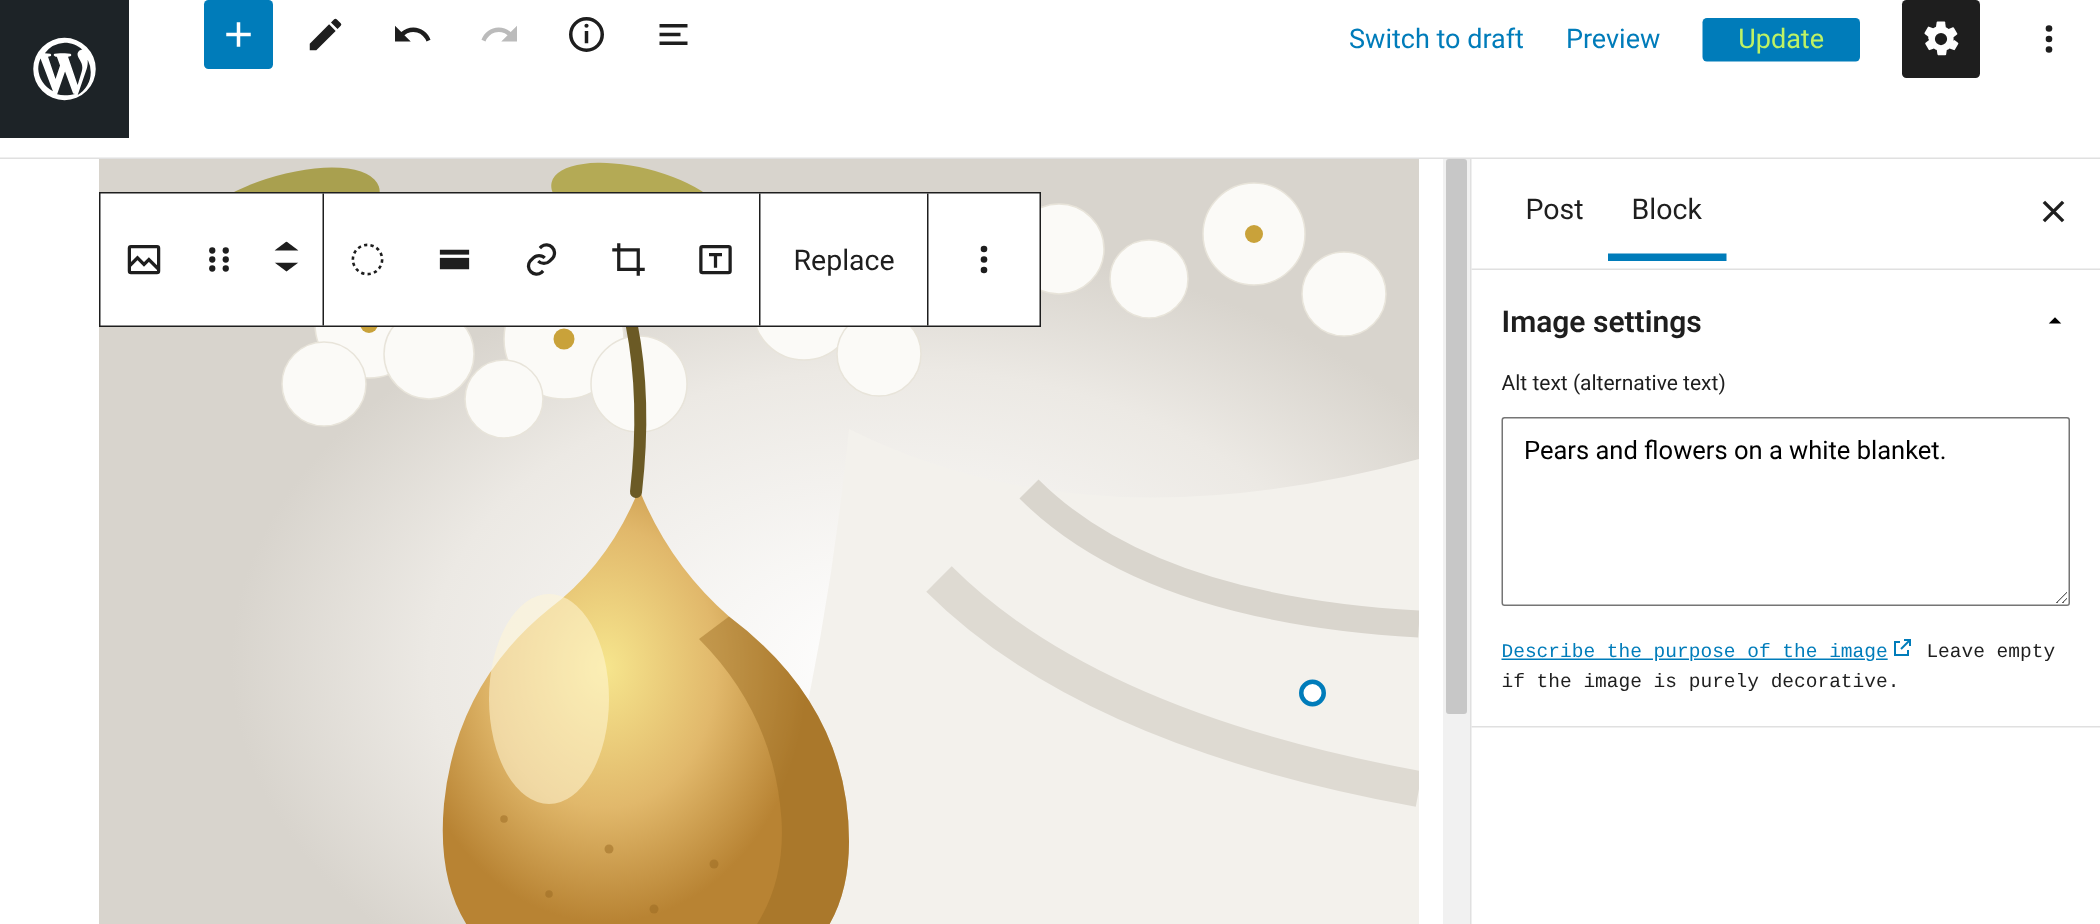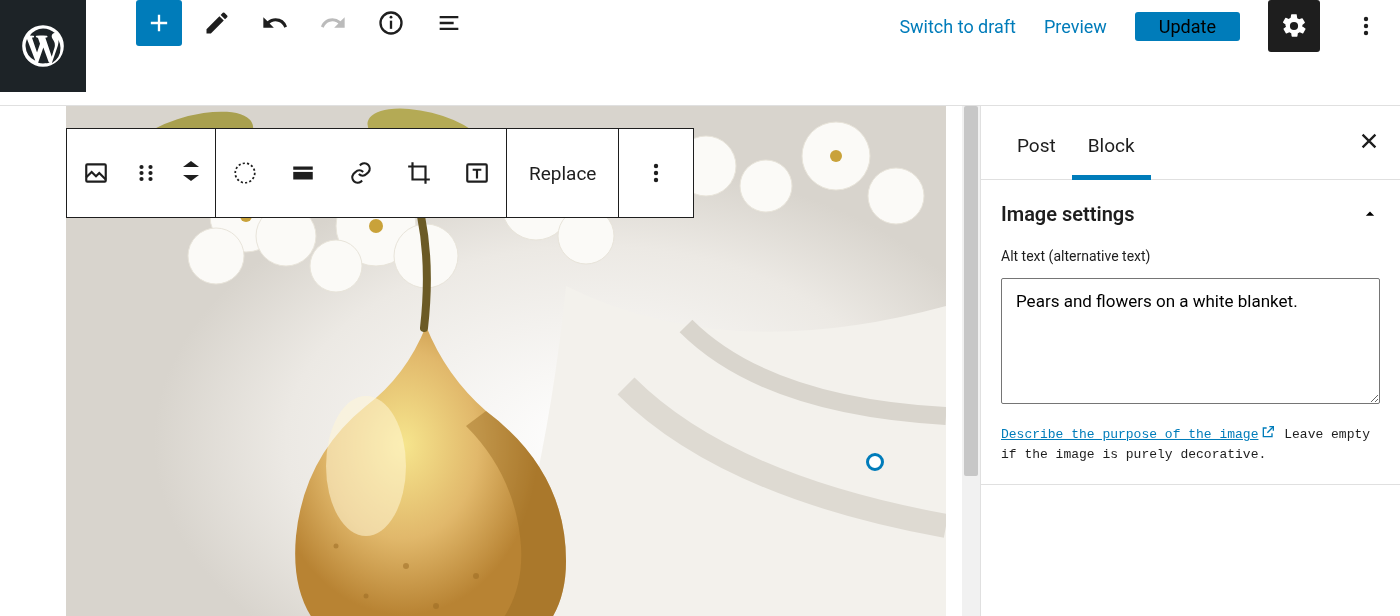--- a/index.html
+++ b/index.html
@@ -9,21 +9,21 @@
   .topbar { height: 106px; display: flex; align-items: flex-start; border-bottom: 1px solid #e0e0e0; gap: 14px; }
   .wp-logo { width: 86px; height: 92px; background: #1d2327; display: flex; align-items: center; justify-content: center; }
   .wp-logo svg { width: 50px; height: 50px; fill: #fff; }
   .left-tools { display: flex; align-items: center; gap: 12px; padding-left: 36px; }
   .add-block { width: 46px; height: 46px; background: #007cba; color: #fff; display: flex; align-items: center; justify-content: center; border-radius: 3px; cursor: pointer; }
   .tool-btn { width: 46px; height: 46px; display: flex; align-items: center; justify-content: center; cursor: pointer; color: #1e1e1e; }
   .tool-btn.disabled { color: #bbb; cursor: default; }
   .topbar-spacer { flex: 1; }
   .right-tools { display: flex; align-items: center; gap: 28px; padding-right: 16px; }
   .link-btn { color: #007cba; font-size: 18px; cursor: pointer; }
-  .update-btn { background: #007cba; color: #000000; padding: 4px 24px; font-size: 18px; border-radius: 3px; cursor: pointer; }
+  .update-btn { background: #007cba; color: #bef264; padding: 4px 24px; font-size: 18px; border-radius: 3px; cursor: pointer; }
   .settings-btn { width: 52px; height: 52px; background: #1e1e1e; color: #fff; display: flex; align-items: center; justify-content: center; border-radius: 3px; cursor: pointer; }
   .kebab-btn { width: 36px; height: 46px; display: flex; align-items: center; justify-content: center; cursor: pointer; color: #1e1e1e; }
 
   
   .main { display: flex; height: calc(616px - 92px); }
   .canvas-outer { flex: 1; position: relative; background: #fff; }
   .canvas { position: absolute; left: 66px; top: 0; width: 880px; height: 100%; overflow: hidden; }
   .canvas-img { width: 100%; height: 560px; display: block; }
   .scroll-track { position: absolute; right: 0; top: 0; width: 18px; height: 100%; background: #f1f1f1; }
   .scroll-thumb { position: absolute; right: 2px; top: 0; width: 14px; height: 370px; background: #c7c7c7; border-radius: 2px; }
@@ -35,21 +35,21 @@
   .bt-btn { width: 58px; height: 100%; display: flex; align-items: center; justify-content: center; cursor: pointer; color: #1e1e1e; }
   .bt-btn.move { width: 48px; flex-direction: column; gap: 4px; }
   .bt-btn.wide { width: auto; padding: 0 22px; font-size: 19px; }
   .bt-btn.narrow { width: 74px; }
 
   
   .sel-handle { position: absolute; left: 866px; top: 347px; width: 18px; height: 18px; border: 3px solid #007cba; border-radius: 50%; background: #fff; z-index: 4; }
 
   
   .sidebar { width: 420px; border-left: 1px solid #e0e0e0; background: #fff; display: flex; flex-direction: column; }
-  .sb-tabs { height: 74px; display: flex; align-items: flex-end; padding: 0 20px; border-bottom: 1px solid #e0e0e0; position: relative; }
+  .sb-tabs { height: 74px; display: flex; align-items: flex-start; padding: 0 20px; border-bottom: 1px solid #e0e0e0; position: relative; }
   .sb-tab { font-size: 19px; padding: 22px 16px; cursor: pointer; color: #1e1e1e; }
   .sb-tab.active { position: relative; }
   .sb-tab.active::after { content: ""; position: absolute; left: 0; right: 0; bottom: -1px; height: 5px; background: #007cba; }
   .sb-close { position: absolute; right: 20px; top: 24px; cursor: pointer; }
 
   .panel-section { border-bottom: 1px solid #e0e0e0; }
   .panel-header { display: flex; align-items: center; justify-content: space-between; padding: 22px 20px; cursor: pointer; }
   .panel-title { font-size: 20px; font-weight: 600; color: #1e1e1e; }
   .chev { transition: transform .15s; }
   .chev.up { transform: rotate(180deg); }

